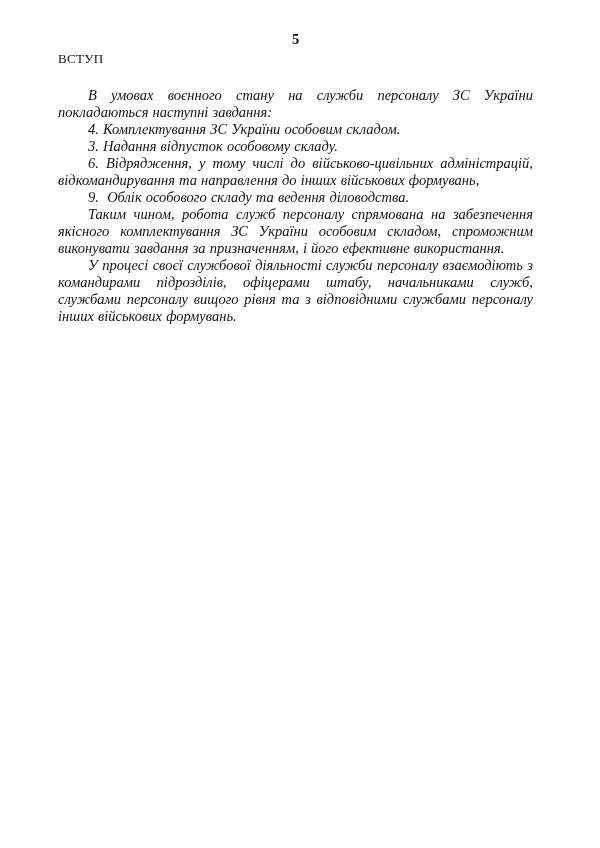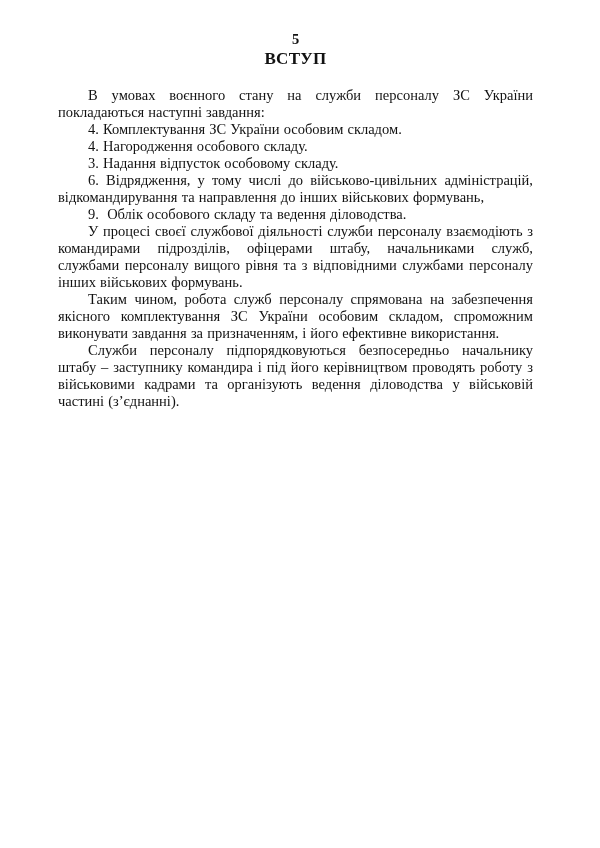--- a/index.html
+++ b/index.html
@@ -20,45 +20,43 @@
     line-height: 17px;
     overflow: hidden;
   }
   .page-number {
     text-align: center;
     font-weight: bold;
     line-height: 19px;
     margin: 0;
   }
   .doc-title {
-    text-align: center;
-    font-weight: bold;
-    font-size: 17px;
+    font-weight: normal;
+    font-size: 13px;
     line-height: 19px;
     margin: 0 0 19px 0;
     letter-spacing: 0.3px;
   }
   .doc-body p {
     margin: 0;
     text-align: justify;
     text-indent: 30px;
     white-space: pre-wrap;
     word-spacing: 0.5px;
+    font-style: italic;
   }
 </style>
 </head>
 <body>
 
 <div class="page">
   <div class="page-number">5</div>
   <h1 class="doc-title">ВСТУП</h1>
   <div class="doc-body">
     <p>В умовах воєнного стану на служби персоналу ЗС України покладаються наступні завдання:</p>
     <p>4. Комплектування ЗС України особовим складом.</p>
-    <p>4. Нагородження особового складу.</p>
     <p>3. Надання відпусток особовому складу.</p>
     <p>6. Відрядження, у тому числі до військово-цивільних адміністрацій, відкомандирування та направлення до інших військових формувань,</p>
     <p>9.  Облік особового складу та ведення діловодства.</p>
+    <p>Таким чином, робота служб персоналу спрямована на забезпечення якісного комплектування ЗС України особовим складом, спроможним виконувати завдання за призначенням, і його ефективне використання.</p>
     <p>У процесі своєї службової діяльності служби персоналу взаємодіють з командирами підрозділів, офіцерами штабу, начальниками служб, службами персоналу вищого рівня та з відповідними службами персоналу інших військових формувань.</p>
-    <p>Таким чином, робота служб персоналу спрямована на забезпечення якісного комплектування ЗС України особовим складом, спроможним виконувати завдання за призначенням, і його ефективне використання.</p>
-    <p>Служби персоналу підпорядковуються безпосередньо начальнику штабу – заступнику командира і під його керівництвом проводять роботу з військовими кадрами та організують ведення діловодства у військовій частині (з’єднанні).</p>
   </div>
 </div>
 
 </body></html>

